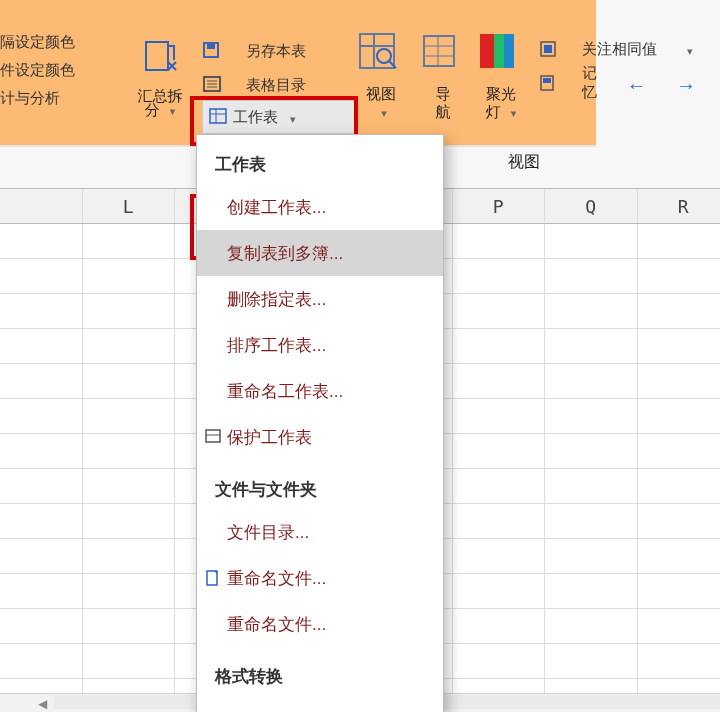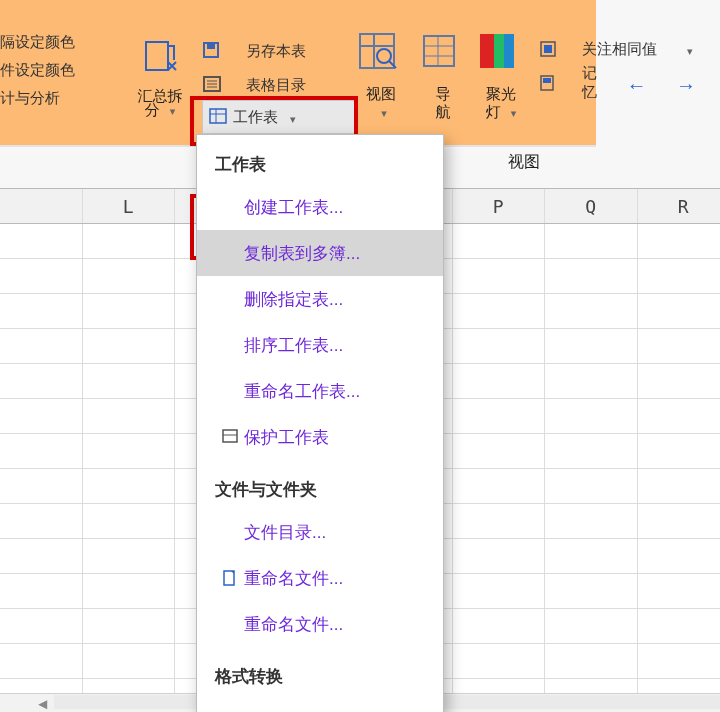--- a/index.html
+++ b/index.html
@@ -36,21 +36,21 @@
   .redbox{position:absolute;border:4px solid #d40000;pointer-events:none}
   .red1{left:190px;top:96px;width:160px;height:42px}
   .red2{left:190px;top:194px;width:244px;height:58px;}
 
   
   .ws-btn{position:absolute;left:202px;top:100px;width:140px;height:32px;background:#e8e8e8;border:1px solid #c9c9c9;display:flex;align-items:center;gap:6px;padding:0 6px;color:#333}
 
   
   .menu{position:absolute;left:196px;top:134px;width:246px;height:578px;background:#fff;border:1px solid #bcbcbc;box-shadow:4px 6px 14px rgba(0,0,0,.28);z-index:5}
   .menu .head{font-weight:bold;padding:18px 10px 8px 18px;font-size:17px;color:#333}
-  .menu .item{display:flex;align-items:center;height:46px;padding-left:19px;font-size:17px;color:#6d28d9;cursor:default}
+  .menu .item{display:flex;align-items:center;height:46px;padding-left:2px;font-size:17px;color:#7f1d1d;cursor:default}
   .menu .item.sel{background:#d6d6d6}
   .menu .ic{width:28px;display:inline-flex;justify-content:center;color:#555}
 
   
   .sb{position:absolute;left:0;bottom:0;width:720px;height:18px;display:flex;background:#f2f2f2;border-top:1px solid #d0d0d0}
   .sb .hl{width:50px;display:flex;align-items:center;justify-content:flex-end;padding-right:4px;color:#888}
   .sb .track{height:14px;margin-top:1px;background:#eaeaea}
 
   .chev::after{content:"\25BE";font-size:11px;margin-left:6px;color:#666}
   .arrow-l{color:#2e64c8;font-size:20px;font-weight:bold}

